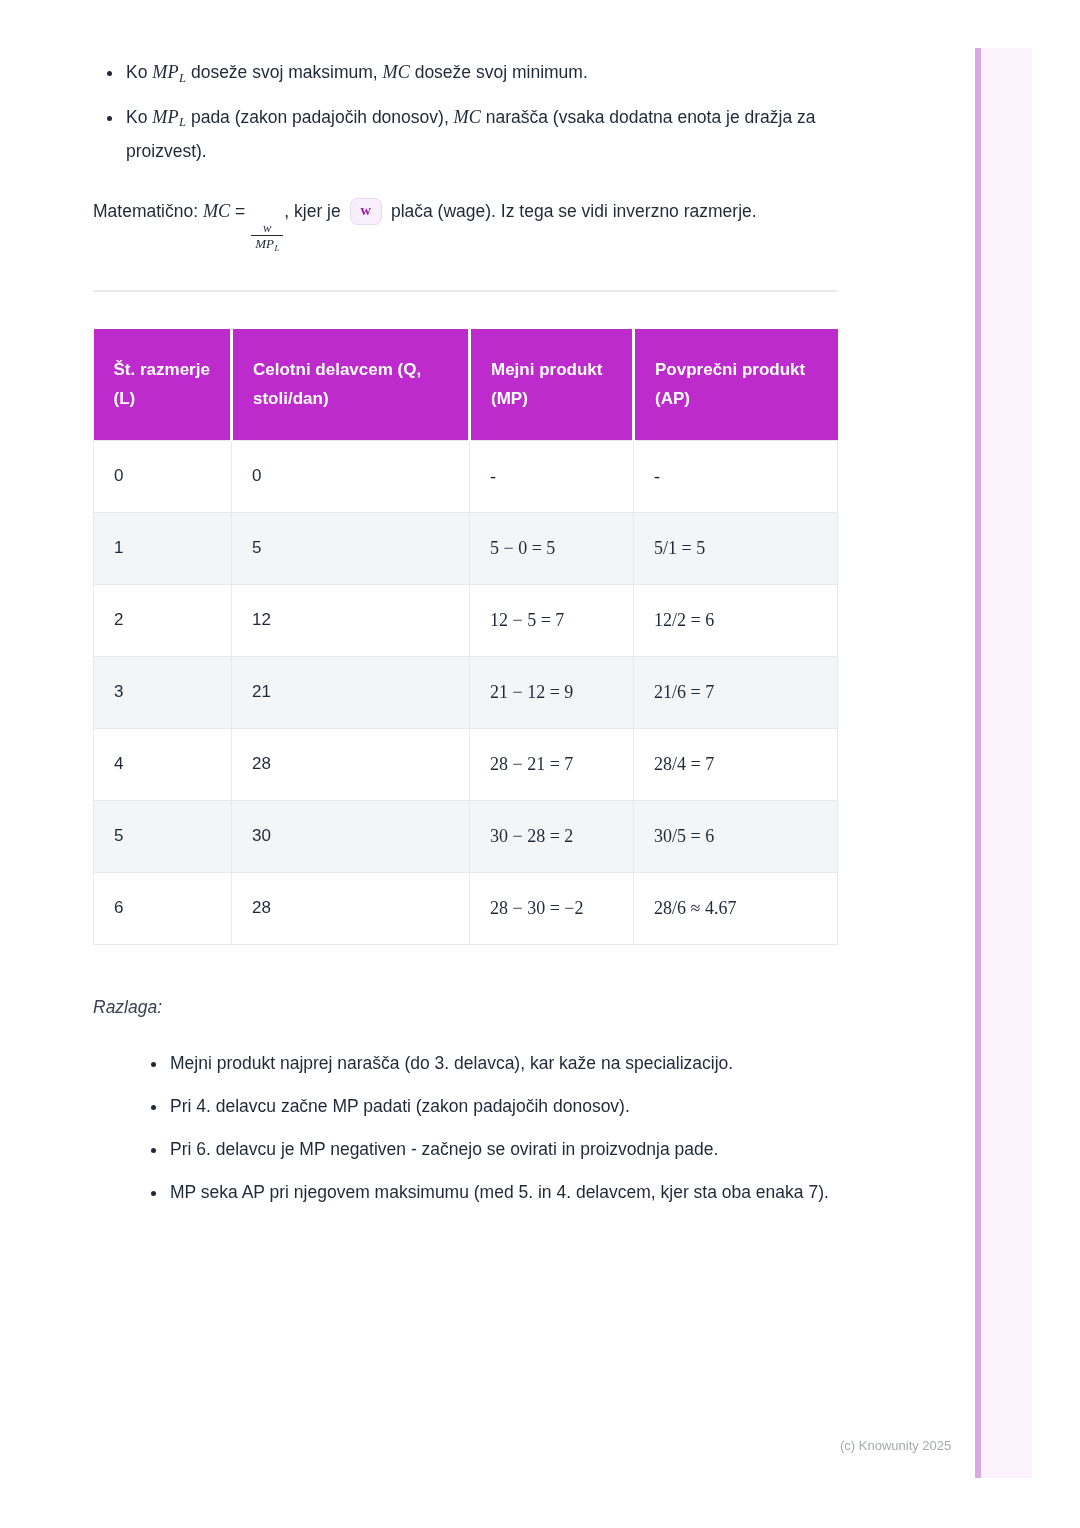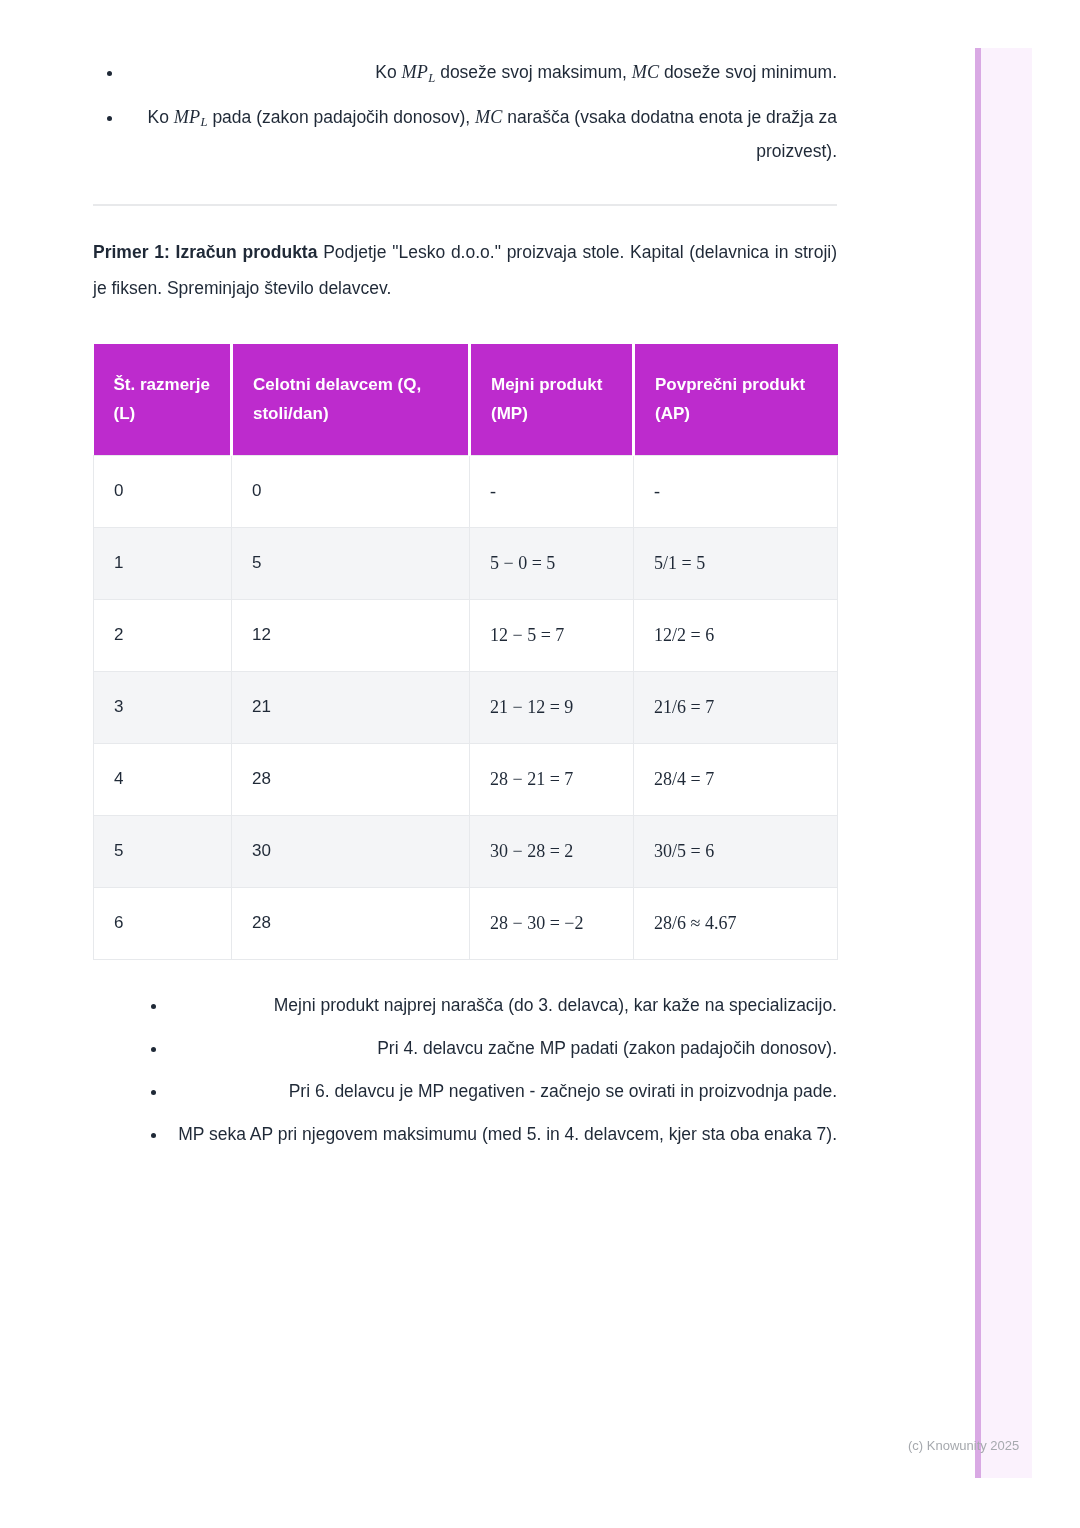--- a/index.html
+++ b/index.html
@@ -13,21 +13,20 @@
   }
   .content {
     position: absolute;
     left: 93px; top: 0;
     width: 744px;
   }
   
   ul.bullets {
     list-style: disc outside;
     padding-left: 31px;
-    text-align: right;
   }
   ul.bullets li {
     font-size: 17.5px;
     line-height: 1.86;
     margin-bottom: 11px;
     padding-left: 2px;
   }
   ul.top-bullets { padding-top: 56px; }
   
   .mi {
@@ -145,44 +144,47 @@
   .right-stripe {
     position: absolute;
     left: 975px; top: 48px;
     width: 57px; height: 1430px;
     background: #fbf2fd;
     border-left: 6px solid #d9a9e4;
     z-index: 1;
   }
   .footer {
     position: absolute;
-    left: 908px; top: 1438px;
+    left: 840px; top: 1438px;
     font-size: 13px;
     color: #a6a9ae;
     z-index: 2;
     white-space: nowrap;
   }
 </style>
 </head>
 <body>
 
 <div class="right-stripe"></div>
 
 <div class="content">
 
   <ul class="bullets top-bullets">
     <li><span>Ko </span><span class="mi">MP</span><span class="msub">L</span><span> doseže svoj maksimum, </span><span class="mi">MC</span><span> doseže svoj minimum.</span></li>
     <li><span>Ko </span><span class="mi">MP</span><span class="msub">L</span><span> pada (zakon padajočih donosov), </span><span class="mi">MC</span><span> narašča (vsaka dodatna enota je dražja za proizvest).</span></li>
   </ul>
 
+  <p class="math-para"><span>Matematično: </span><span class="mi">MC</span><span> = </span><span class="frac">
+        <span class="fnum mi">w</span>
+        <span class="fden"><span class="mi">MP</span><span class="msub">L</span></span>
+      </span><span>, </span><span> kjer je </span><span class="chip">w</span><span> plača (wage). Iz tega se vidi inverzno razmerje.</span></p>
 
   <hr class="divider">
 
 
-  <p class="example-intro"><strong>Primer 1: Izračun produkta</strong><span> Podjetje "Lesko d.o.o." proizvaja stole. Kapital (delavnica in stroji) je fiksen. Spreminjajo število delavcev.</span></p>
 
   <table class="product-table">
     <colgroup>
       <col style="width:138px">
       <col style="width:238px">
       <col style="width:164px">
       <col style="width:204px">
     </colgroup>
     <thead>
       <tr>
@@ -231,20 +233,21 @@
         </tr>
         <tr>
           <td>6</td>
           <td>28</td>
           <td class="math-cell">28 − 30 = −2</td>
           <td class="math-cell">28/6 ≈ 4.67</td>
         </tr>
       </tbody>
   </table>
 
+  <p class="razlaga">Razlaga:</p>
 
   <ul class="bullets bottom-bullets">
     <li>Mejni produkt najprej narašča (do 3. delavca), kar kaže na specializacijo.</li>
     <li>Pri 4. delavcu začne MP padati (zakon padajočih donosov).</li>
     <li>Pri 6. delavcu je MP negativen - začnejo se ovirati in proizvodnja pade.</li>
     <li>MP seka AP pri njegovem maksimumu (med 5. in 4. delavcem, kjer sta oba enaka 7).</li>
   </ul>
 
 </div>
 

